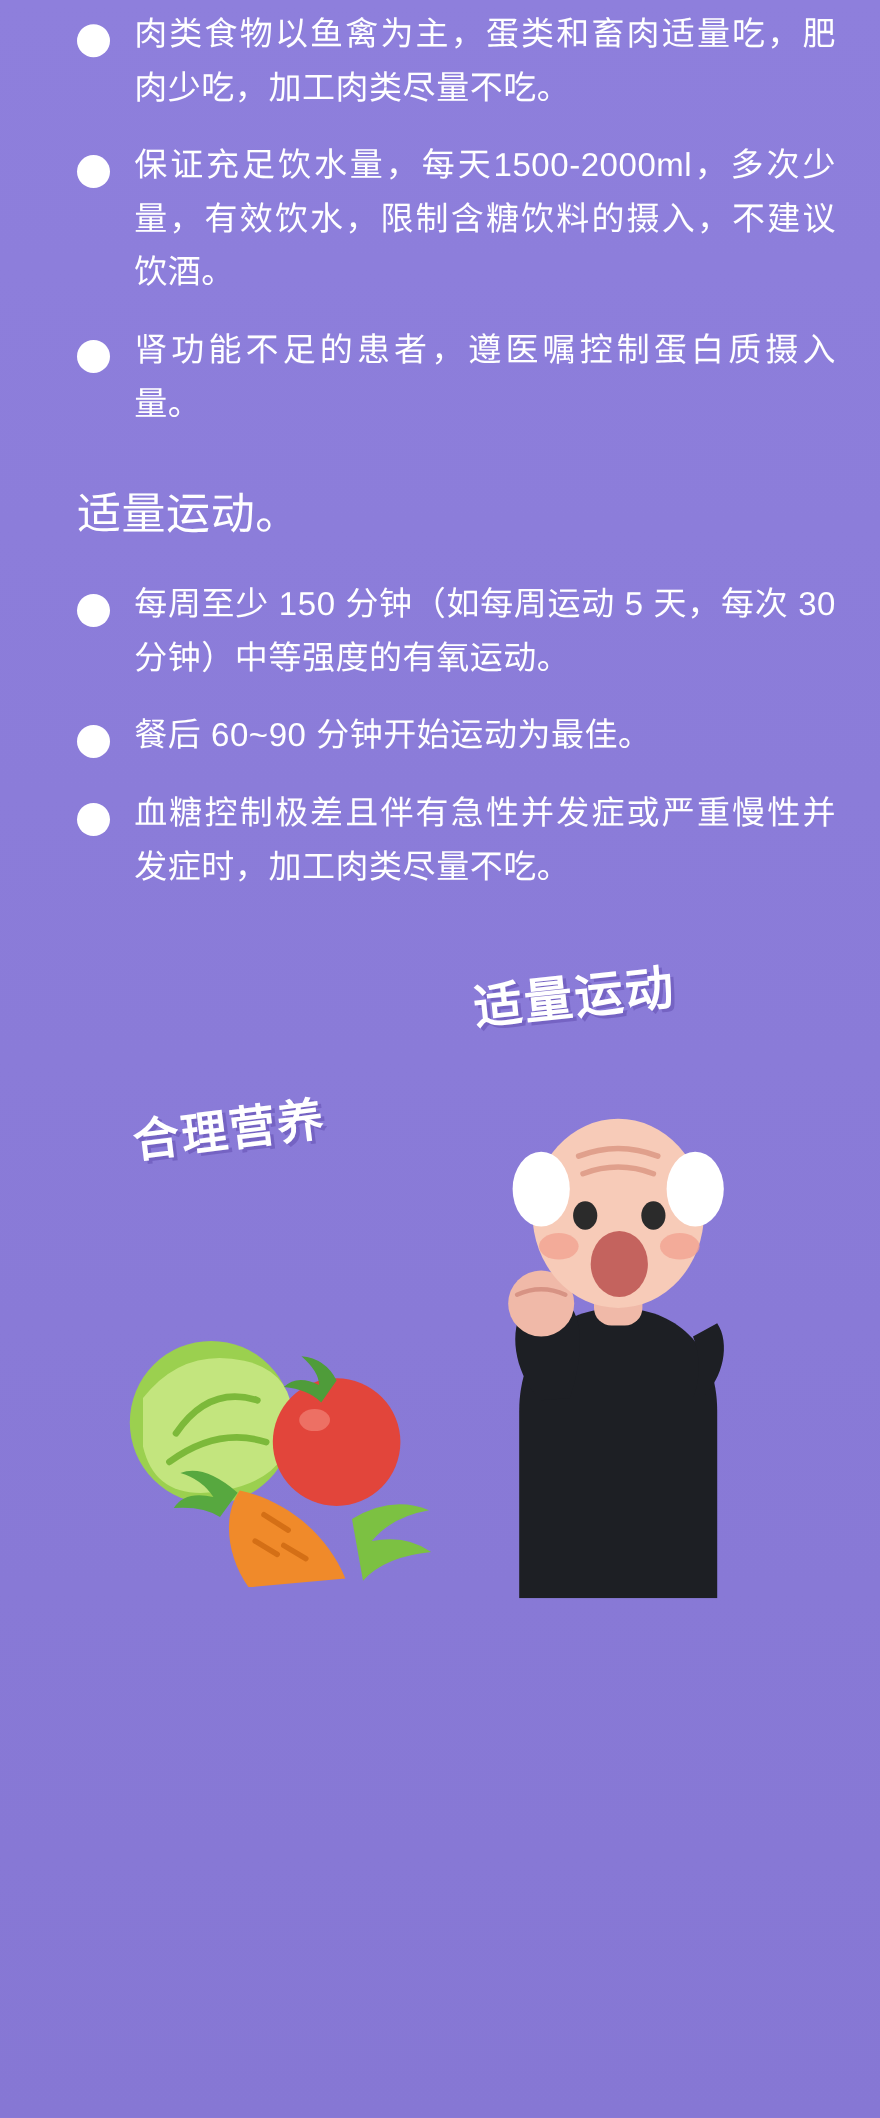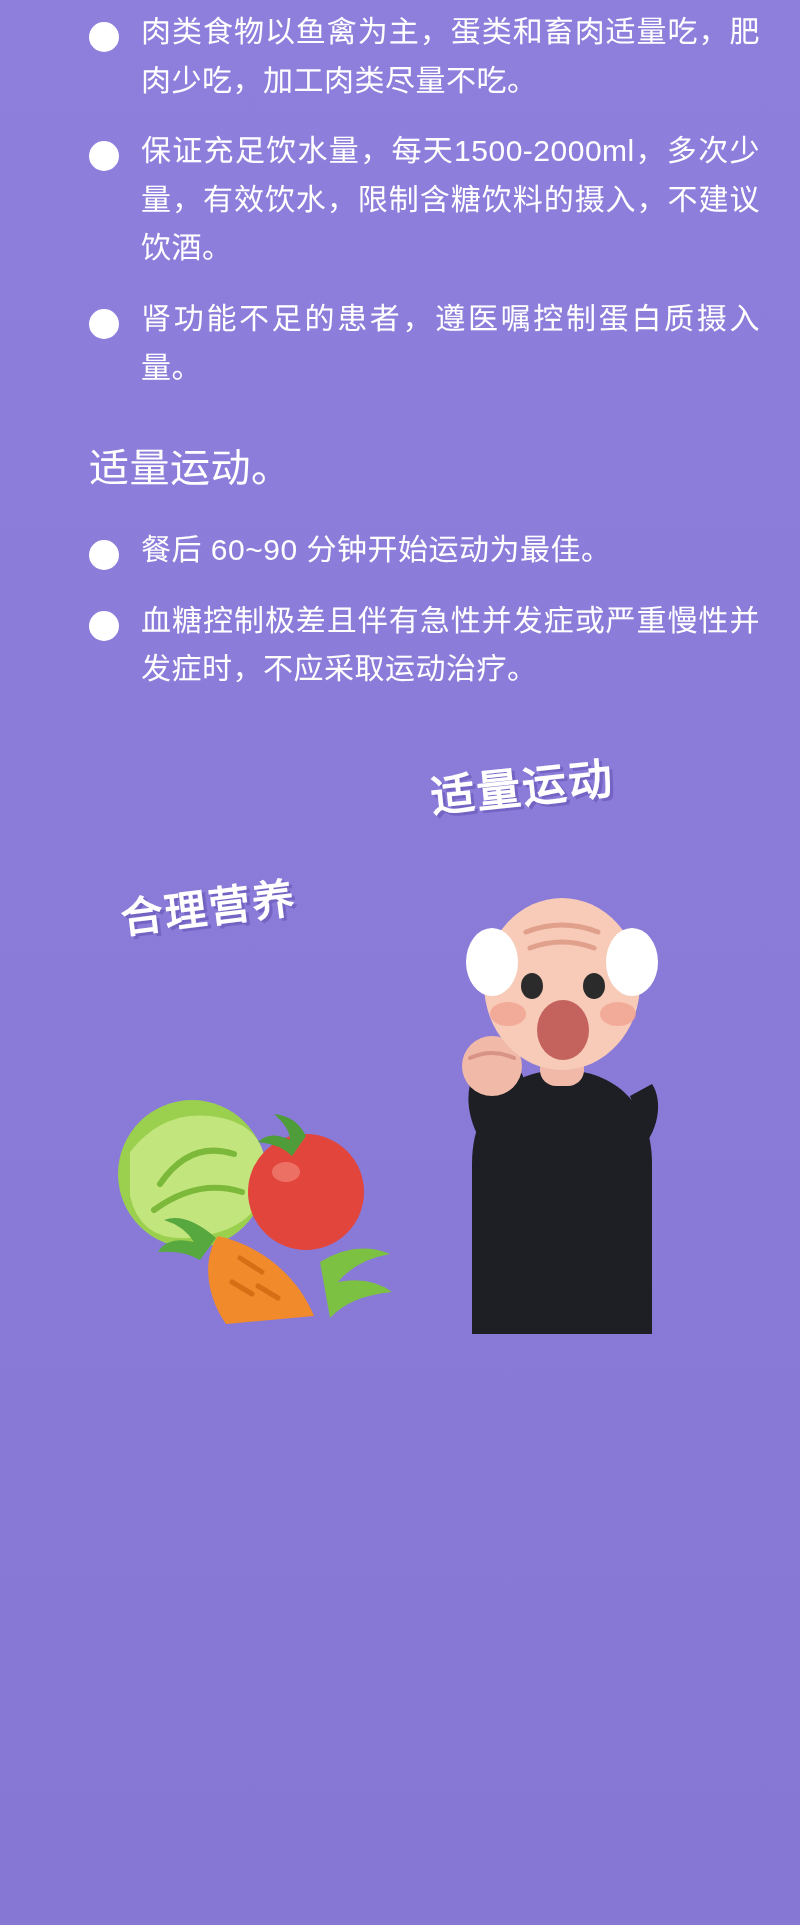--- a/index.html
+++ b/index.html
@@ -18,21 +18,20 @@
     position: relative;
     width: 800px;
     min-height: 1925px;
     background: linear-gradient(180deg, #8e7fdc 0%, #8a7bd8 50%, #8677d4 100%);
     overflow: hidden;
     box-sizing: border-box;
     padding: 0 0 0 0;
   }
   .content {
     padding: 0px 40px 0 60px;
-    margin-left: 19px;
   }
   ul.bullets {
     list-style: none;
     margin: 0;
     padding: 0;
   }
   li.bullet-item {
     position: relative;
     display: block;
     padding-left: 62px;
@@ -130,25 +129,29 @@
         <span class="dot"></span>
         <span class="bullet-text">肾功能不足的患者，遵医嘱控制蛋白质摄入量。</span>
       </li>
     </ul>
 
     <div class="section-heading">适量运动。</div>
 
     <ul class="bullets">
       <li class="bullet-item">
         <span class="dot"></span>
+        <span class="bullet-text">每周至少 150 分钟（如每周运动 5 天，每次 30 分钟）中等强度的有氧运动。</span>
+      </li>
+      <li class="bullet-item">
+        <span class="dot"></span>
         <span class="bullet-text">餐后 60~90 分钟开始运动为最佳。</span>
       </li>
       <li class="bullet-item">
         <span class="dot"></span>
-        <span class="bullet-text">血糖控制极差且伴有急性并发症或严重慢性并发症时，不应采取运动治疗。</span>
+        <span class="bullet-text">血糖控制极差且伴有急性并发症或严重慢性并发症时，加工肉类尽量不吃。</span>
       </li>
     </ul>
 
   </div>
 
   <div class="illustration">
 
     <div class="label-sport">适量运动</div>
     <div class="label-nutrition">合理营养</div>
 

